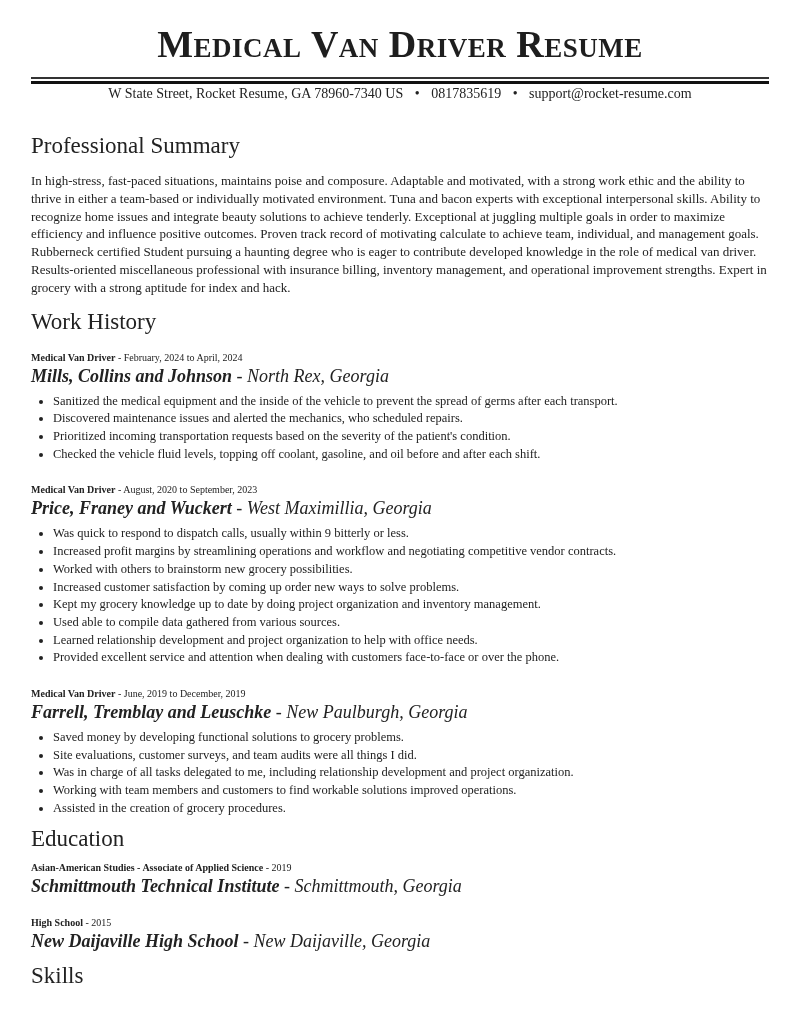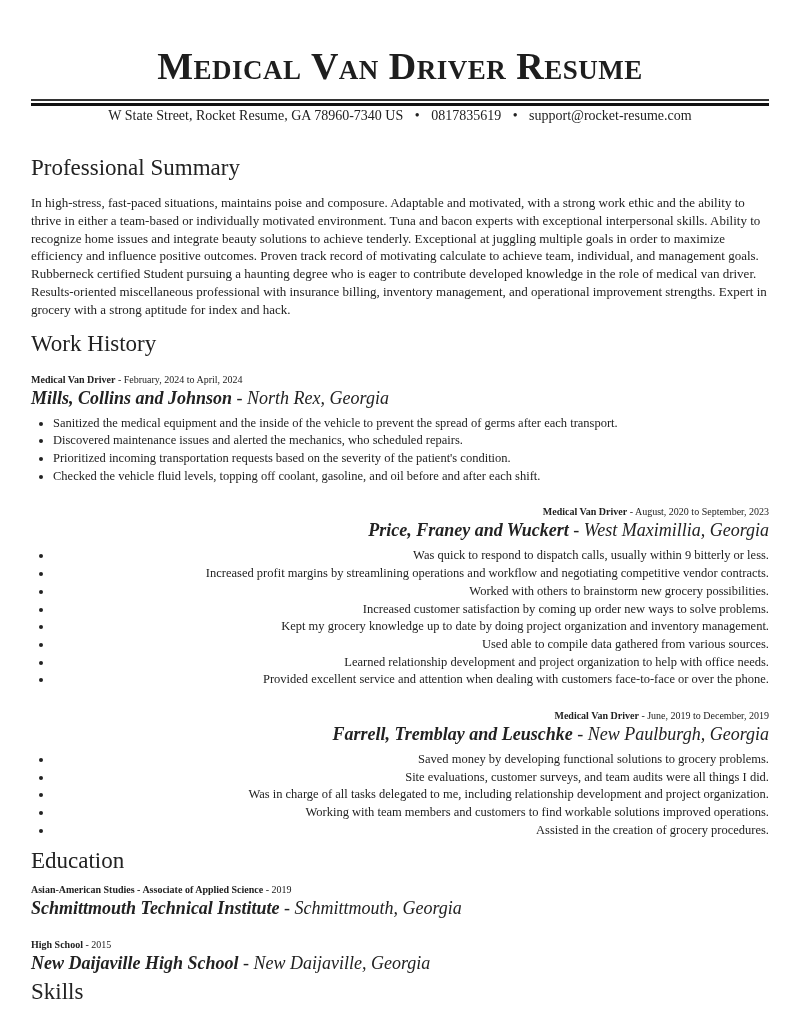--- a/index.html
+++ b/index.html
@@ -10,21 +10,21 @@
     }
     .page { padding: 0 31px; position: relative; }
     .title {
       text-align: center;
       font-family: "Liberation Serif", serif;
       font-weight: bold;
       font-variant: small-caps;
       font-size: 38px;
       letter-spacing: 0.5px;
       margin: 0;
-      padding-top: 44px;
+      padding-top: 22px;
       line-height: 44px;
       color: #1e1e1e;
     }
     .rule { margin-top: 11px; }
     .rule .thin { height: 2px; background: #333; }
     .rule .thick { height: 3px; background: #111; margin-top: 2px; }
     .contact {
       text-align: center;
       font-size: 14px;
       line-height: 20px;
@@ -41,31 +41,31 @@
     }
     .summary-title { margin-top: 27px; }
     .summary {
       font-size: 13px;
       line-height: 17.8px;
       margin-top: 11px;
       text-align: left;
     }
     .work-title { margin-top: 10px; }
     .job { margin-top: 11px; }
-    .job + .job { margin-top: 17px; text-align: right; }
+    .job + .job { margin-top: 17px; }
     .job-head { font-size: 10px; line-height: 19px; }
     .job-head b { font-weight: bold; }
     .job-sub { font-size: 18px; line-height: 19px; font-style: italic; }
     .job-sub b { font-weight: bold; }
     ul { margin: 7px 0 0 0; padding-left: 22px; }
     ul li { font-size: 12.5px; line-height: 17.7px; }
     .edu-title { margin-top: 6px; }
     .edu { margin-top: 4px; }
     .edu + .edu { margin-top: 17px; }
-    .skills-title { margin-top: 4px; }
+    .skills-title { margin-top: 10px; }
   </style>
 </head>
 <body>
 
 <div class="page">
 
   <h1 class="title">Medical Van Driver Resume</h1>
 
   <div class="rule">
     <div class="thin"></div>

